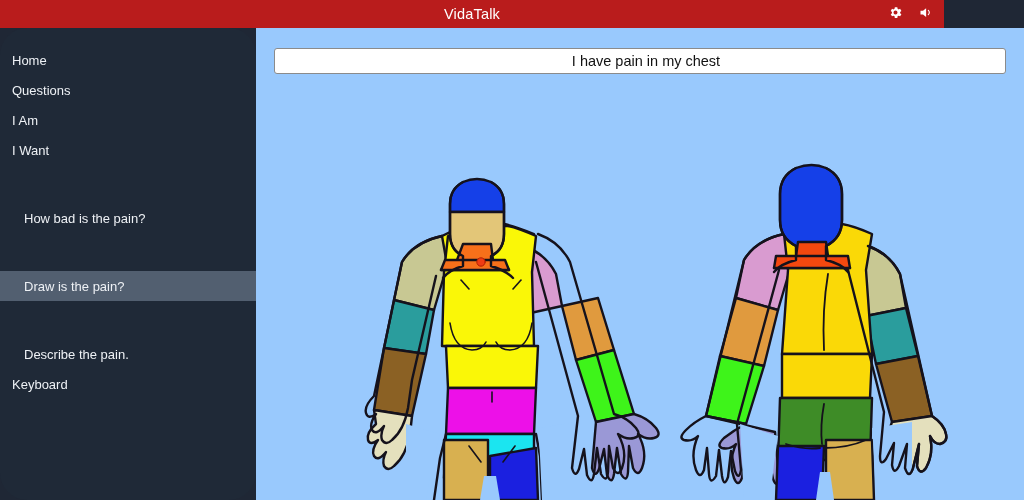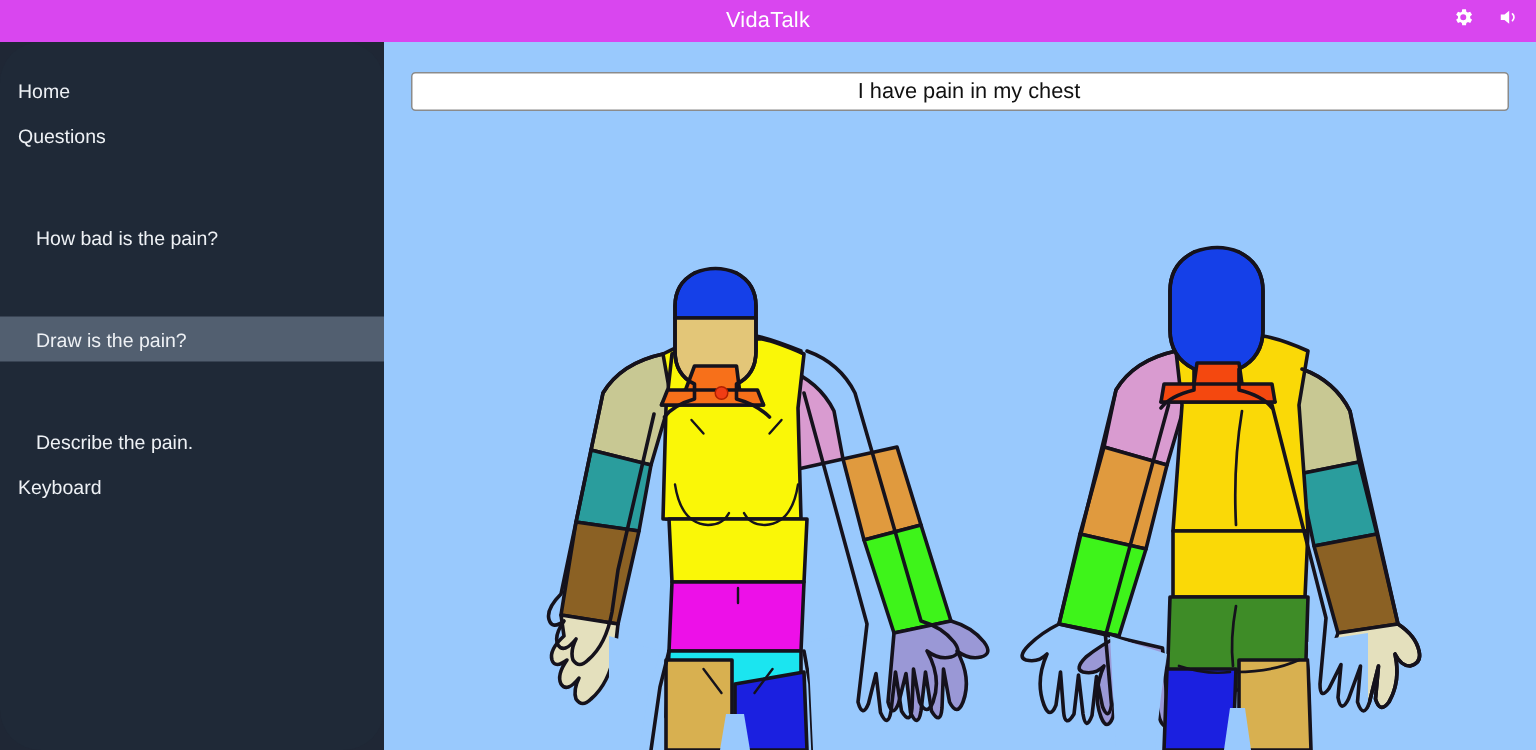--- a/index.html
+++ b/index.html
@@ -7,22 +7,22 @@
     width: 1024px; height: 500px;
     overflow: hidden;
     font-family: "Liberation Sans", sans-serif;
     background: #1f2735;
   }
   #app { position: relative; width: 1024px; height: 500px; }
 
   
   #header {
     position: absolute; top: 0; left: 0;
-    width: 1024px; height: 28px;
-    background: #d946ef;
+    width: 944px; height: 28px;
+    background: #b91c1c;
     display: flex; align-items: center; justify-content: center;
   }
   #header-title {
     color: #ffffff; font-size: 14.5px; letter-spacing: .2px;
   }
   #header-icons {
     position: absolute; right: 10px; top: 0; height: 28px;
     display: flex; align-items: center; gap: 14px;
   }
   .hdr-icon { display: block; cursor: pointer; }
@@ -93,20 +93,26 @@
   </div>
 
   <nav id="sidebar">
     <div id="sidebar-list">
         <div class="nav-item">
           <span>Home</span>
         </div>
         <div class="nav-item">
           <span>Questions</span>
         </div>
+        <div class="nav-item">
+          <span>I Am</span>
+        </div>
+        <div class="nav-item">
+          <span>I Want</span>
+        </div>
         <div class="nav-item sub">
           <span>How bad is the pain?</span>
         </div>
         <div class="nav-item sub selected">
           <span>Draw is the pain?</span>
         </div>
         <div class="nav-item sub">
           <span>Describe the pain.</span>
         </div>
         <div class="nav-item">

